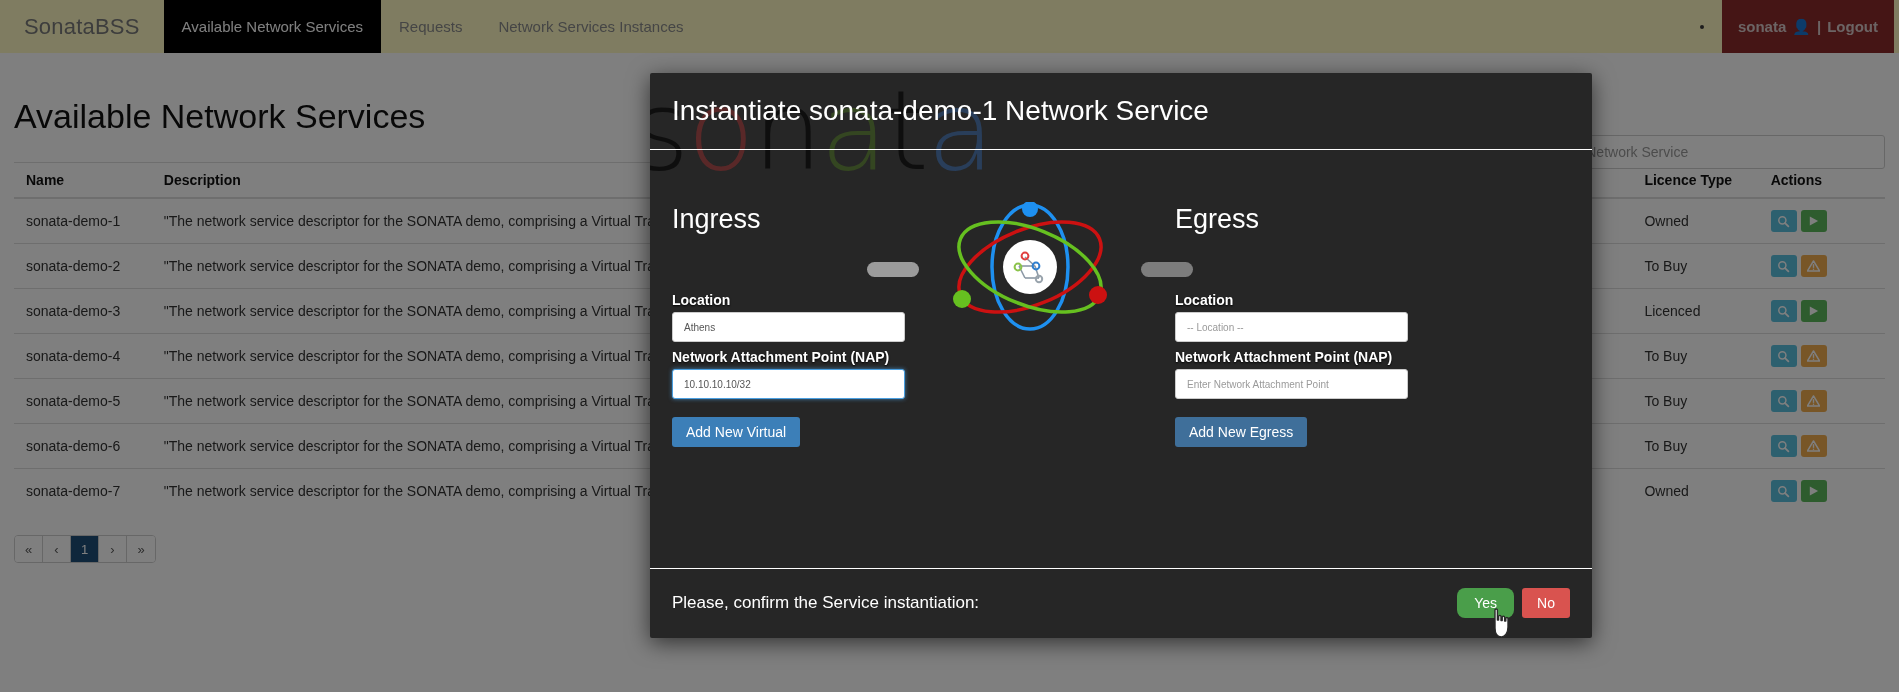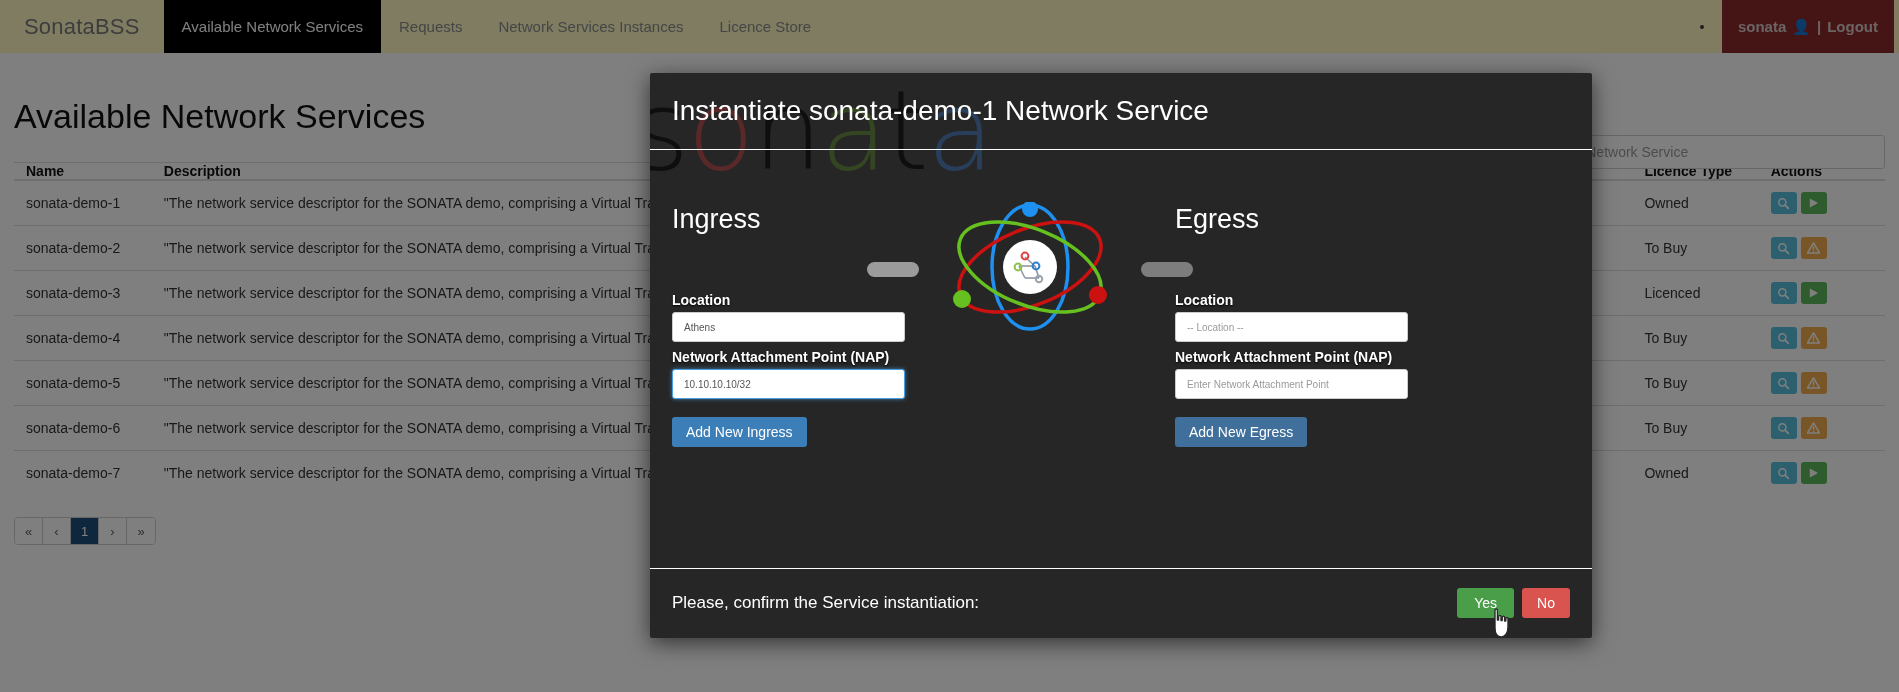--- a/index.html
+++ b/index.html
@@ -59,21 +59,21 @@
     font-family:"Liberation Sans", sans-serif;
   }
   .search-input::placeholder { color:#999; }
 
   table.ns-table {
     width:100%; border-collapse:collapse;
     font-size:14px; color:#333; background:#fff;
   }
   table.ns-table th {
     text-align:left; font-weight:bold; color:#111;
-    padding:0 12px; border-bottom:2px solid #dddddd;
+    padding:9px 12px; border-bottom:2px solid #dddddd;
     border-top:1px solid #ddd;
   }
   table.ns-table td {
     padding:11px 12px; border-top:1px solid #dddddd;
     white-space:nowrap; overflow:hidden;
   }
   .col-name { width:120px; }
   .col-desc { width:620px; }
   .col-vendor { width:235px; }
   .col-ver { width:68px; }
@@ -180,21 +180,21 @@
   .add-btn.egress { background:#3f6f9a; }
 
   .modal-footer {
     position:relative; border-top:1px solid #ffffff;
     height:68px; display:flex; align-items:center;
     padding:0 22px; background:#262626;
   }
   .confirm-text { font-size:17px; color:#fff; }
   .footer-btns { margin-left:auto; display:flex; gap:8px; position:relative; }
   .btn-yes {
-    background:#4a9e4a; color:#fff; border:none; border-radius:3px;
+    background:#4a9e4a; color:#fff; border:none; border-radius:8px;
     height:30px; padding:0 17px; font-size:14px;
     font-family:"Liberation Sans", sans-serif;
   }
   .btn-no {
     background:#d9534f; color:#fff; border:none; border-radius:3px;
     height:30px; padding:0 15px; font-size:14px;
     font-family:"Liberation Sans", sans-serif;
   }
   .cursor {
     position:absolute; left:1489px; top:608px; z-index:60;
@@ -203,21 +203,20 @@
 </style>
 </head>
 <body>
 
 <div class="navbar">
   <div class="brand">SonataBSS</div>
   <div class="nav-items">
     <a class="nav-item active">Available Network Services</a>
     <a class="nav-item">Requests</a>
     <a class="nav-item">Network Services Instances</a>
-    <a class="nav-item">Licence Store</a>
   </div>
   <div class="nav-right">
     <span class="nav-dot"></span>
     <button class="logout-btn">
       <span>sonata</span>
       <span>👤</span>
       <span>|</span>
       <span>Logout</span>
     </button>
   </div>
@@ -427,21 +426,21 @@
         <circle cx="124" cy="77" r="3.2" fill="none" stroke="#9aa4ad" stroke-width="2"></circle>
       </svg>
     </div>
 
     <div class="col-side col-ingress">
       <div class="side-title">Ingress</div>
       <div class="field-label">Location</div>
       <div class="fld">Athens</div>
       <div class="field-label second">Network Attachment Point (NAP)</div>
       <div class="fld focused">10.10.10.10/32</div>
-      <button class="add-btn">Add New Ingress</button>
+      <button class="add-btn">Add New Virtual</button>
     </div>
 
     <div class="col-side col-egress">
       <div class="side-title">Egress</div>
       <div class="field-label">Location</div>
       <div class="fld placeholder">-- Location --</div>
       <div class="field-label second">Network Attachment Point (NAP)</div>
       <div class="fld placeholder">Enter Network Attachment Point</div>
       <button class="add-btn egress">Add New Egress</button>
     </div>

